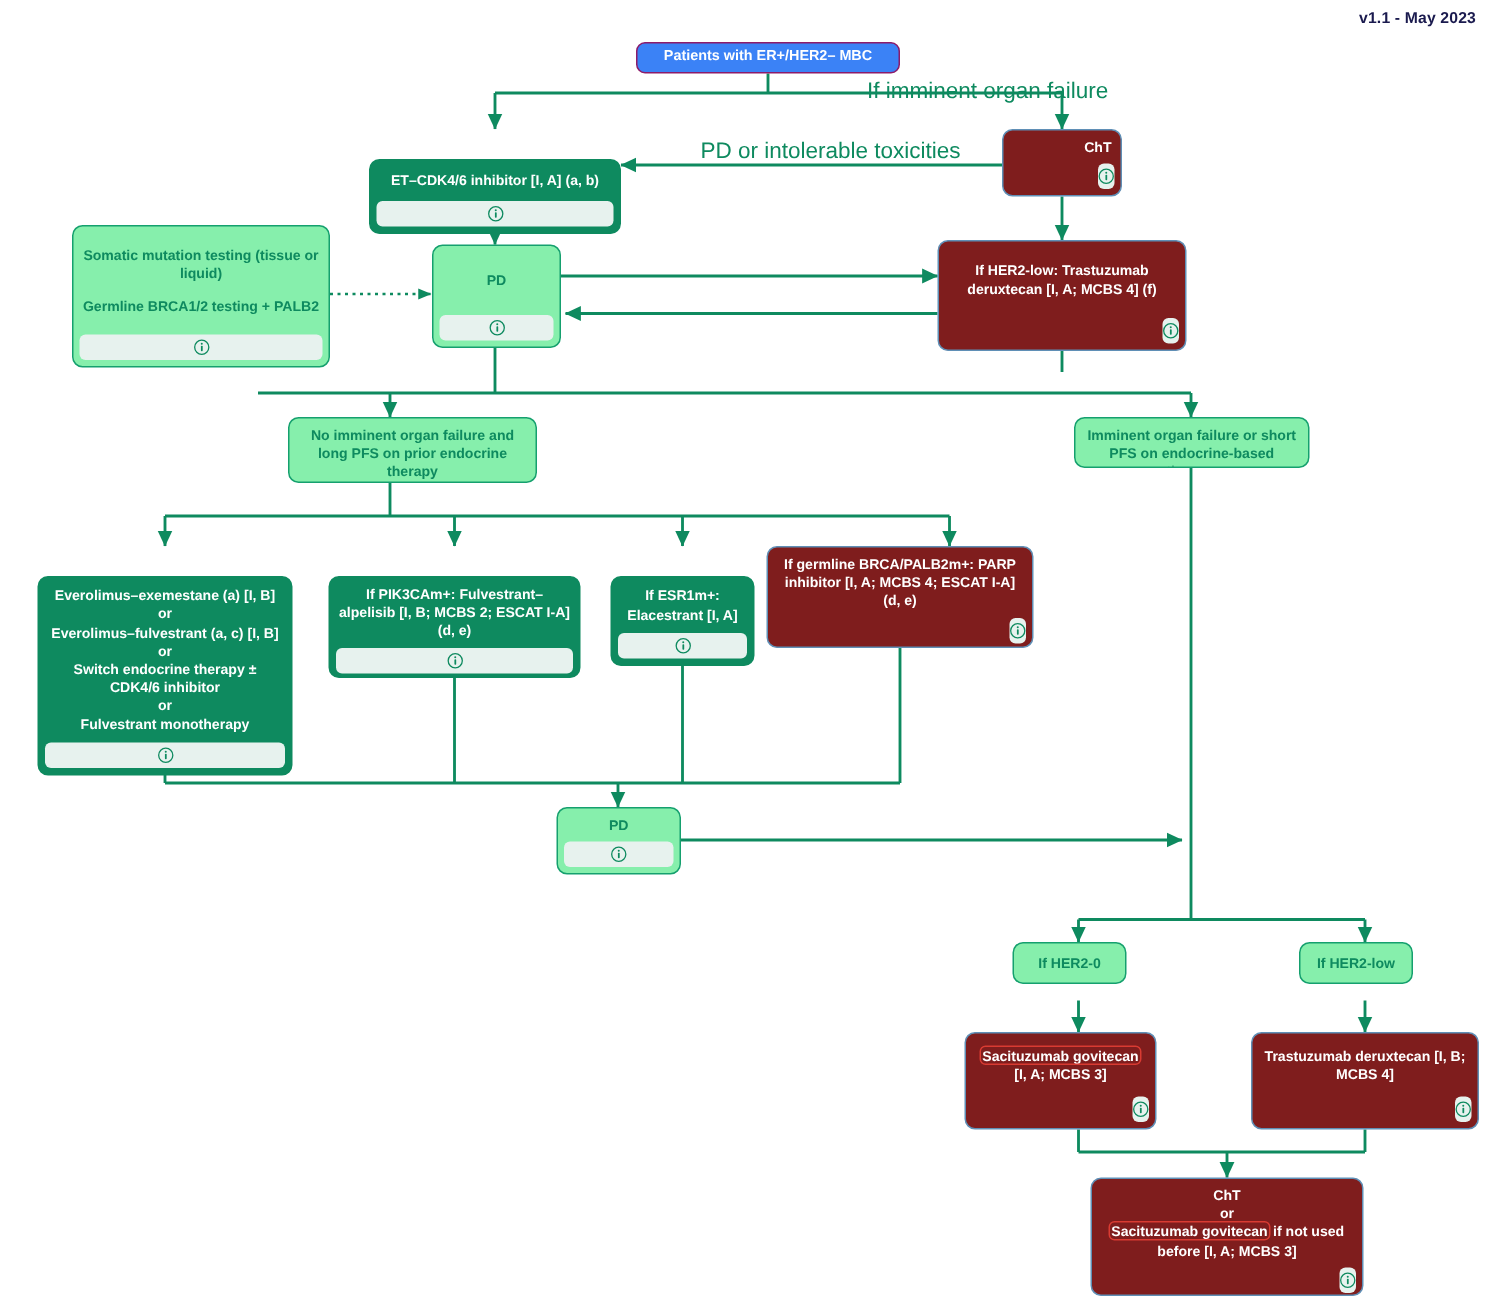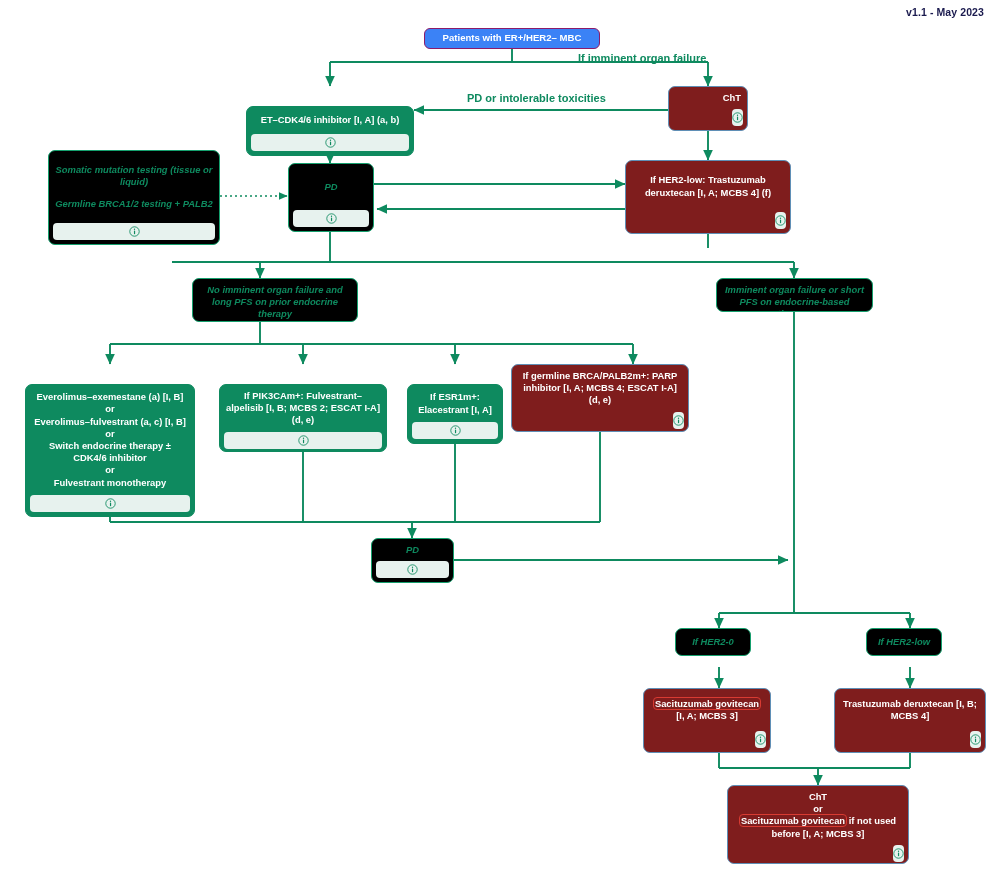--- a/index.html
+++ b/index.html
@@ -43,21 +43,21 @@
     border-radius:4px;
     margin:0 4px 4px 4px;
     background:#e7f2ee;
   }
   .node .info svg{display:block;}
 
   
   .n-green{background:#0e8a5f;border:1.6px solid #0e8a5f;margin-top:20px;}
   .n-green .body{color:#ffffff;}
   
-  .n-outline{background:#000000;border:1.6px solid #15a06e;font-style:italic;}
+  .n-outline{background:#86efac;border:1.6px solid #15a06e;}
   .n-outline .body{color:#0e8a5f;}
   
   .n-blue{background:#7f1d1d;border:1.6px solid #5f8fb6;align-items:flex-end;}
   .n-blue .body{color:#ffffff;}
   
   .n-purple{
     background:#3b82f6;border:1.6px solid #8c1b6a;border-radius:6px;
     display:flex;align-items:center;justify-content:center;
   }
   .n-purple .body{color:#ffffff;font-size:9.6px;padding:0 10px;}
@@ -68,21 +68,21 @@
   .hl{
     outline:1.7px solid #d93b32;
     border-radius:3px;
     padding:0 1px;
     display:inline-block;
     line-height:11px;
   }
 
   .edge-label{
     position:absolute;
-    font-size:11px;font-weight:bold;color:#0e8a5f;
+    font-size:15px;font-weight:normal;color:#0e8a5f;
     white-space:nowrap;
   }
 </style>
 </head>
 <body>
 
 <div id="canvas">
 
   <div class="version">v1.1 - May 2023</div>
 

